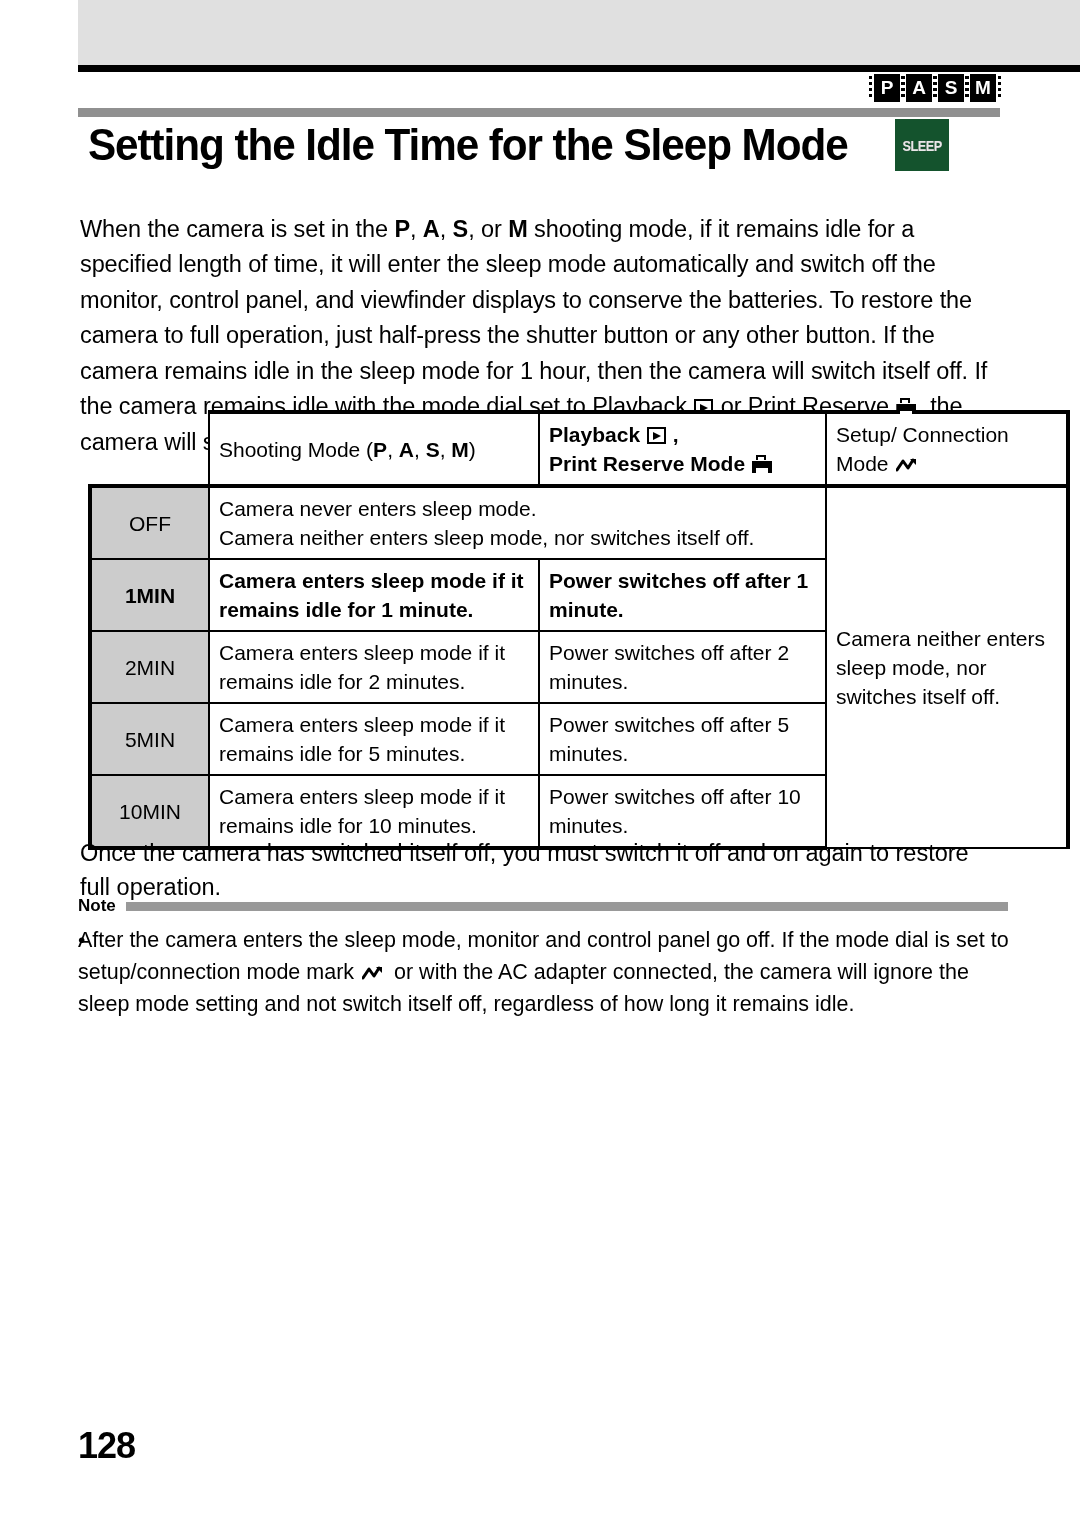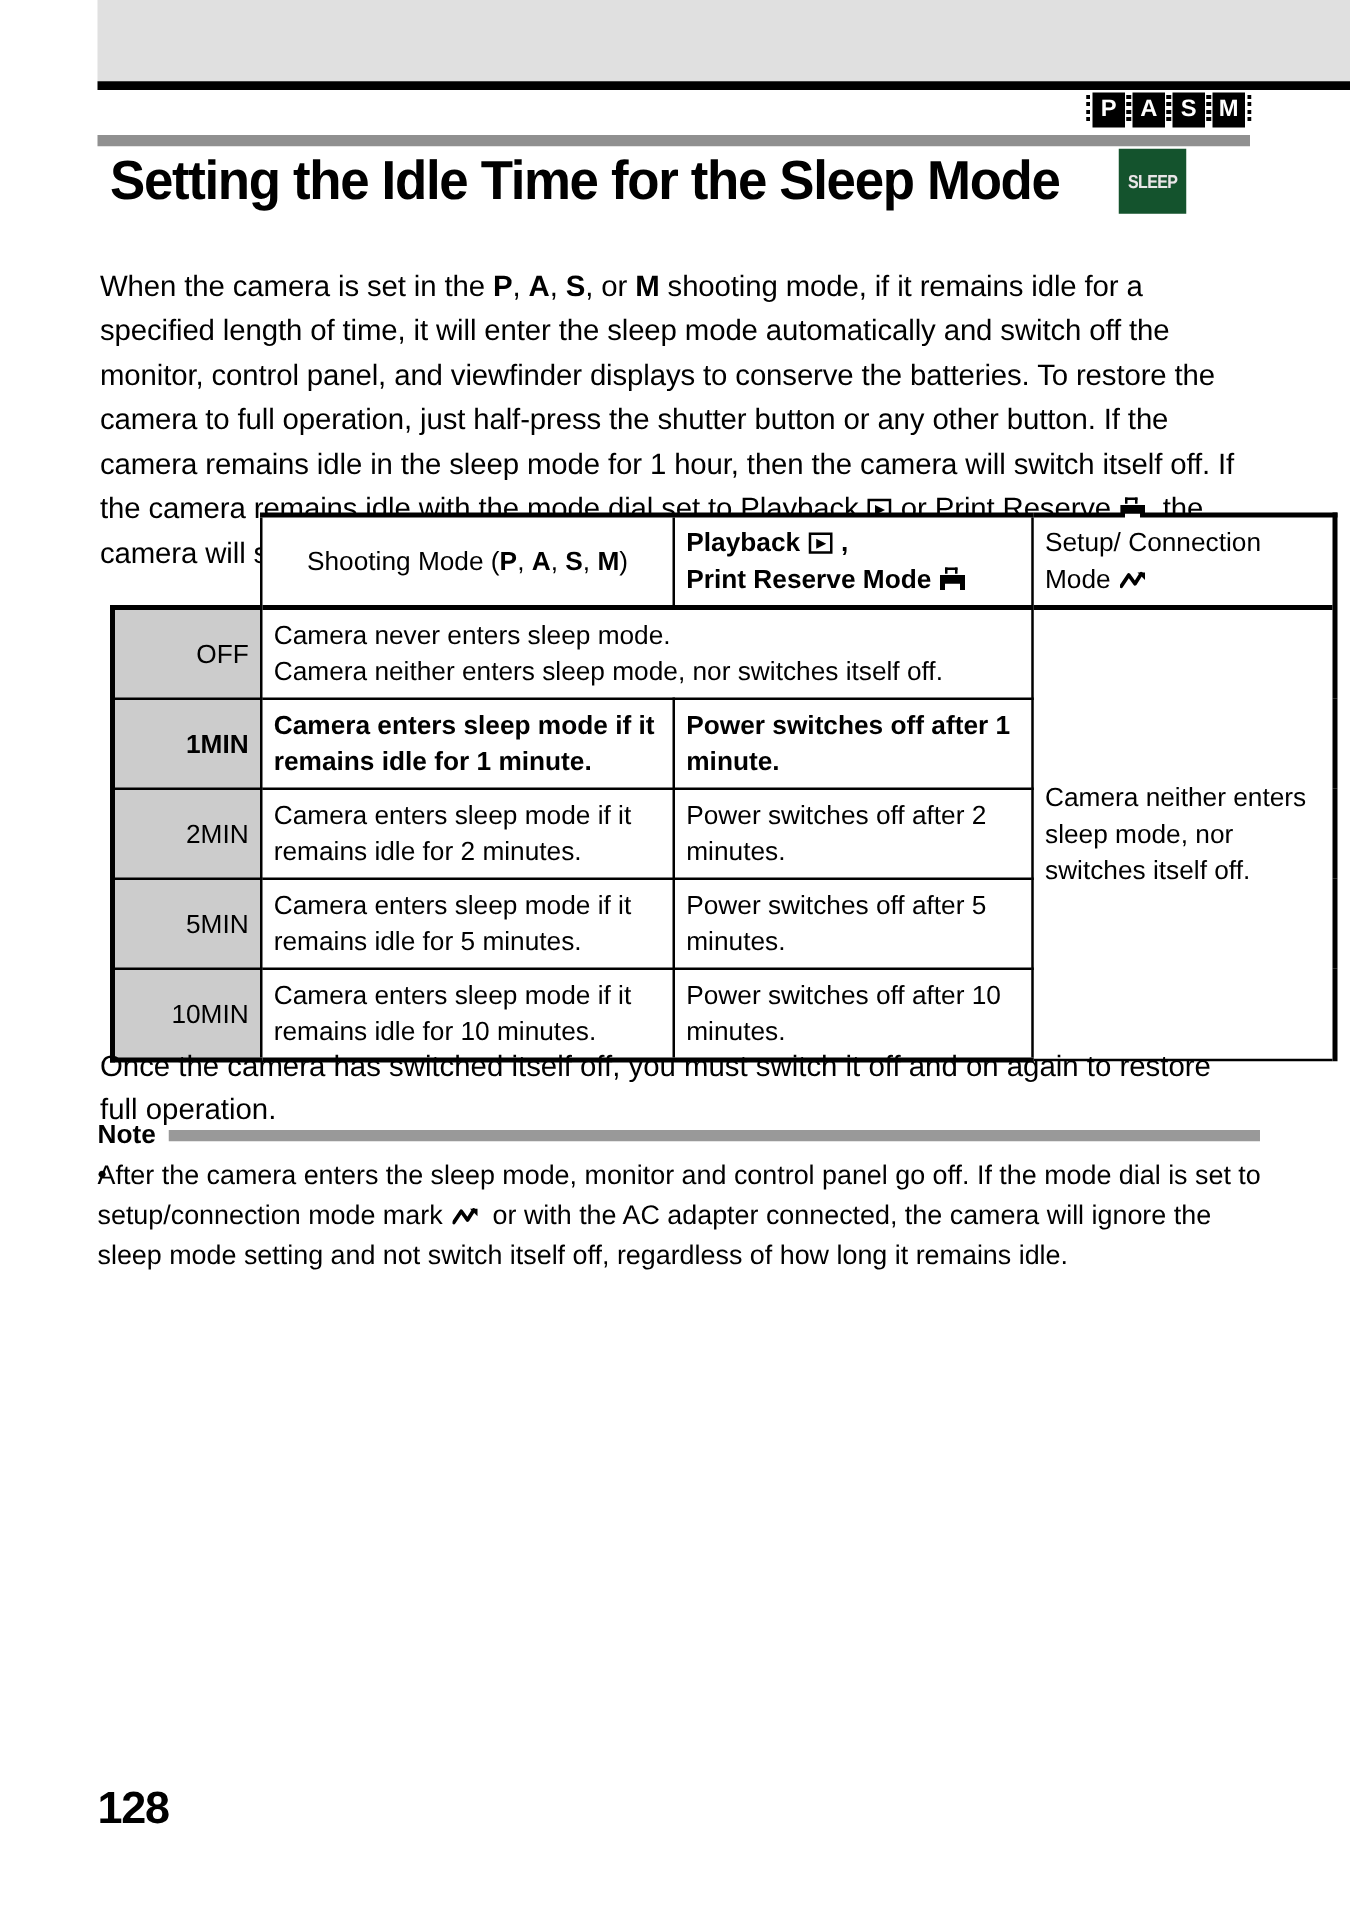--- a/index.html
+++ b/index.html
@@ -205,29 +205,29 @@
     background: #ffffff;
   }
   .tbl .outer-l { border-left: 4px solid #000; }
   .tbl .outer-r { border-right: 4px solid #000; margin-left: 38px; }
   .tbl .outer-t { border-top: 4px solid #000; }
   .tbl .outer-b { border-bottom: 4px solid #000; }
 
   .c-label {
     width: 100px;
     background: #cccccc !important;
-    text-align: right;
+    text-align: center;
     padding: 6px 2px;
   }
   .c-hdr-blank { border: none !important; background: transparent !important; }
   .c-shoot { width: 310px; }
   .c-play  { width: 267px; font-weight: bold; }
   .c-setup { width: 221px; }
 
-  .hdr-cell { text-align: center; }
+  .hdr-cell { text-align: left; }
   .hdr-left { text-align: left; padding-left: 14px; }
 
   .row-bold { font-weight: bold; }
 
   
   .after-table {
     position: absolute;
     left: 80px;
     top: 812px;
     width: 920px;
@@ -239,21 +239,21 @@
   .note-head {
     position: absolute;
     left: 78px;
     top: 896px;
     display: flex;
     align-items: center;
     width: 930px;
   }
   .note-head .lbl {
     font-weight: bold;
-    font-size: 21px;
+    font-size: 17px;
     margin-right: 10px;
   }
   .note-head .bar {
     flex: 1;
     height: 9px;
     background: #999999;
   }
   .note-body {
     position: absolute;
     left: 78px;

